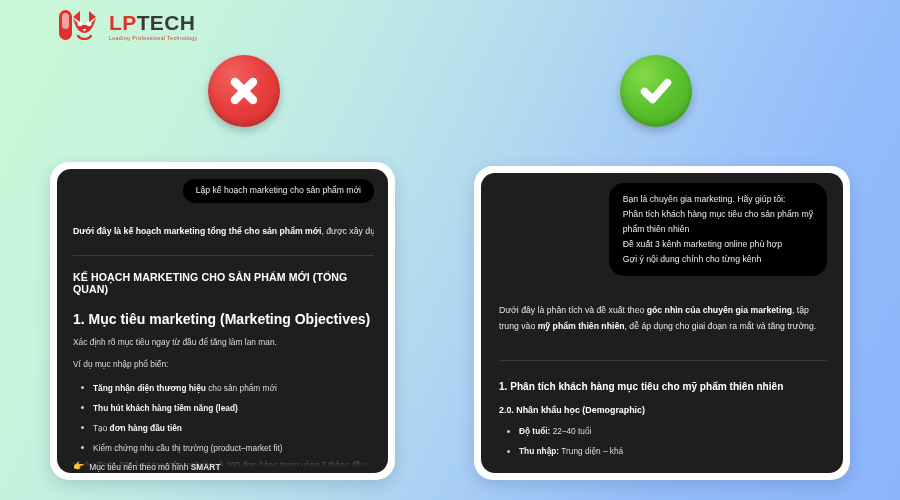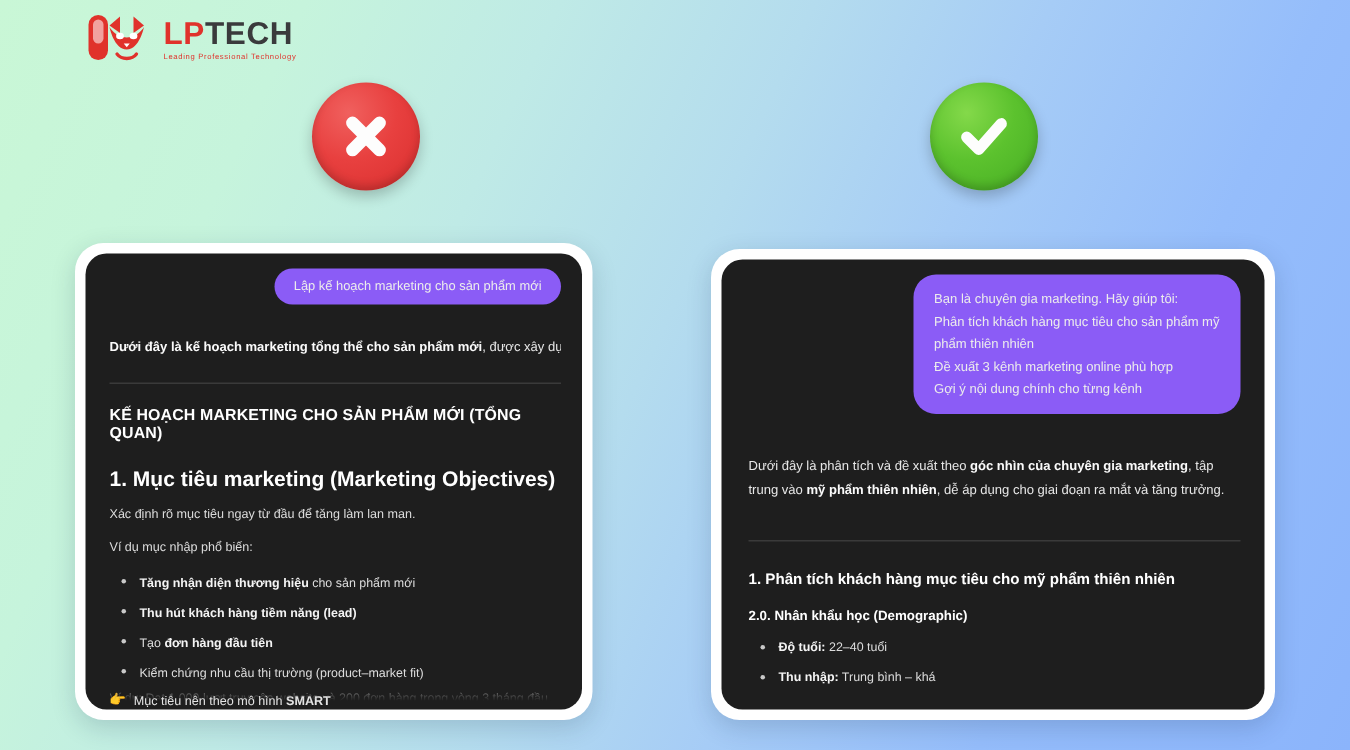--- a/index.html
+++ b/index.html
@@ -98,21 +98,21 @@
 
   .card-left  { left: 50px;  top: 162px; width: 345px; height: 318px; }
   .card-right { left: 474px; top: 166px; width: 376px; height: 314px; }
 
   .card-left .pad  { padding: 10px 14px 0 16px; }
   .card-right .pad { padding: 10px 16px 0 18px; }
 
   
   .bubble-row { display: flex; justify-content: flex-end; }
   .bubble {
-    background: #8b5cf6;
+    background: #000000;
     border-radius: 15px;
     color: #ececec;
     padding: 6px 13px;
   }
   .bubble-left  { font-size: 8.6px; line-height: 1.35; white-space: nowrap; }
   .bubble-right { font-size: 8.7px; line-height: 1.72; padding: 9px 14px; }
 
   
   .assistant { color: #e8e8e8; }
   .intro {
@@ -309,19 +309,19 @@
           <span>Dưới đây là phân tích và đề xuất theo </span><b>góc nhìn của chuyên gia marketing</b><span>, tập trung vào </span><b>mỹ phẩm thiên nhiên</b><span>, dễ áp dụng cho giai đoạn ra mắt và tăng trưởng.</span>
         </div>
 
         <hr class="divider">
 
         <div class="h2">1. Phân tích khách hàng mục tiêu cho mỹ phẩm thiên nhiên</div>
         <div class="h3">2.0. Nhân khẩu học (Demographic)</div>
 
         <ul class="bullets">
           <li><b>Độ tuổi:</b><span> 22–40 tuổi</span></li>
-          <li><b>Thu nhập:</b><span> Trung bình – khá</span></li>
+          <li><b>Thu nhập:</b><span> Trung diện – khá</span></li>
 
         </ul>
       </div>
     </div>
   </div>
 </div>
 
 </body></html>

